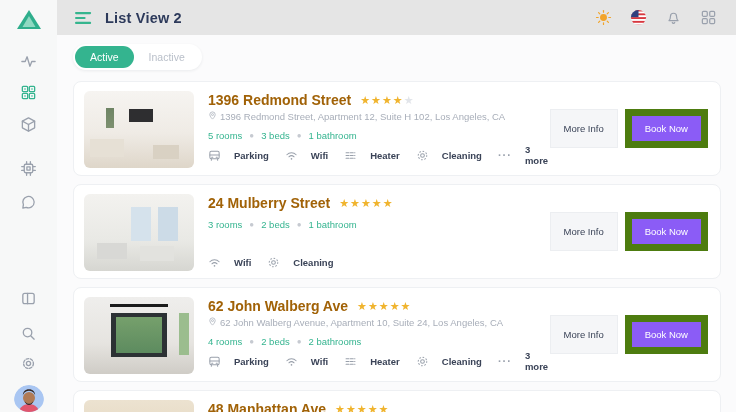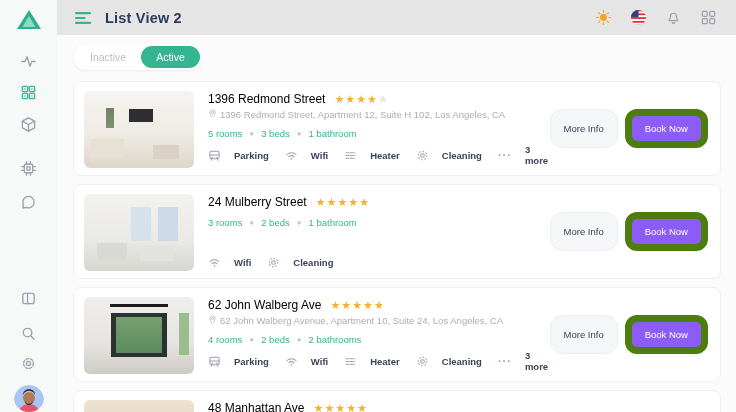--- a/index.html
+++ b/index.html
@@ -34,33 +34,33 @@
   .toggle { background:#fff; border-radius:14px; box-shadow:0 1px 3px rgba(40,50,70,.08); padding:2px; display:flex; align-items:center; }
   .toggle-btn { border:none; background:transparent; font-family:inherit; font-size:10.5px; padding:5px 15px; border-radius:12px; color:#b9bfc9; cursor:pointer; }
   .toggle-btn.selected { background:#34b48f; color:#fff; }
 
   
   .list { margin-top:11px; }
   .card { background:#fff; border:1px solid #eef0f3; border-radius:8px; height:95px; margin-bottom:8px; padding:9px 12px 9px 10px; display:flex; align-items:flex-start; gap:14px; }
   .c-img { width:110px; height:77px; border-radius:6px; flex-shrink:0; }
   .c-body { flex:1; min-width:0; display:flex; flex-direction:column; height:100%; padding-top:1px; }
   .c-title-row { display:flex; align-items:center; gap:9px; }
-  .c-title { font-size:12px; font-weight:normal; color:#000000; white-space:nowrap; }
+  .c-title { font-size:14px; font-weight:bold; color:#a16207; white-space:nowrap; }
   .stars { display:flex; gap:1px; font-size:11px; line-height:1; }
   .star.filled { color:#f0b42e; } .star.empty { color:#e2e5ea; }
   .c-address { display:flex; align-items:flex-start; gap:3px; margin-top:3px; font-size:9.5px; color:#a8aeb9; }
   .c-address svg { width:9px; height:9px; stroke:#b4bac3; fill:none; stroke-width:1; flex-shrink:0; }
   .c-stats { display:flex; align-items:center; gap:7px; margin-top:8px; font-size:9.5px; color:#34b48f; }
   .stat-dot { color:#c6cad1; font-size:8px; }
   .c-amenities { margin-top:auto; display:flex; align-items:center; gap:16px; }
   .amenity { display:flex; align-items:center; gap:13px; font-size:9.5px; font-weight:bold; color:#3a4357;justify-content:center; }
   .amenity svg { width:13px; height:13px; stroke:#99a0ab; fill:none; stroke-width:1.1; stroke-linecap:round; }
   .amenity .dots { color:#9aa1ad; font-weight:bold; letter-spacing:1px; font-size:11px; line-height:5px; }
   .c-buttons { margin-left:auto; align-self:center; display:flex; gap:7px; flex-shrink:0; }
-  .btn { font-family:inherit; font-size:9.5px; border-radius:12px; padding:7px 13px; cursor:pointer; }
+  .btn { font-family:inherit; font-size:9.5px; border-radius:0; padding:7px 13px; cursor:pointer; }
   .btn-more { background:#f5f6f8; border:1px solid #eceef1; color:#3a4357; }
   .btn-book { background:#8b5cf6; border:7px solid #4d7c0f; color:#fff; }
 
   
   .ph-white-living-room { background:
     linear-gradient(#2e2e30,#2e2e30) 52% 28%/24px 13px no-repeat,
     linear-gradient(#6e8464,#7d9070) 22% 30%/8px 20px no-repeat,
     linear-gradient(#e6e0d5,#e6e0d5) 8% 82%/34px 18px no-repeat,
     linear-gradient(#d9d1c3,#d9d1c3) 82% 86%/26px 14px no-repeat,
     linear-gradient(180deg,#f6f4f1 0%,#efebe5 55%,#ded6c9 100%); }
@@ -215,22 +215,22 @@
         <rect x="2.5" y="10.3" width="5.2" height="5.2" rx="1.2"></rect>
           <rect x="10.3" y="10.3" width="5.2" height="5.2" rx="1.2"></rect>
       </svg>
     </div>
   </div>
 </div>
 
 <div class="content">
   <div class="toolbar">
     <div class="toggle">
+      <button class="toggle-btn selected">Active</button>
       <button class="toggle-btn">Inactive</button>
-      <button class="toggle-btn selected">Active</button>
     </div>
   </div>
   <div class="list">
       <div class="card">
     <div class="c-img ph-white-living-room"></div>
     <div class="c-body">
       <div class="c-title-row">
         <span class="c-title">1396 Redmond Street</span>
         <span class="stars">
               <span class="star filled">★</span>

